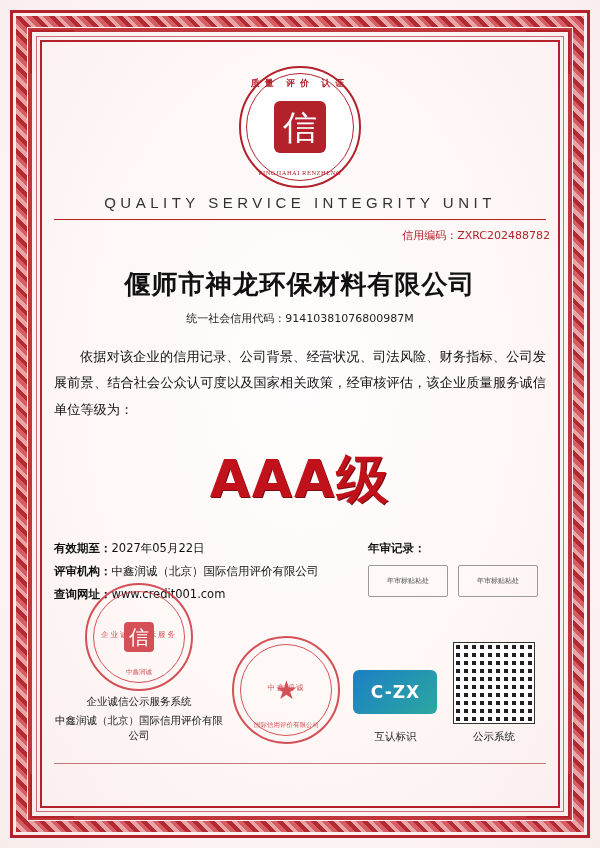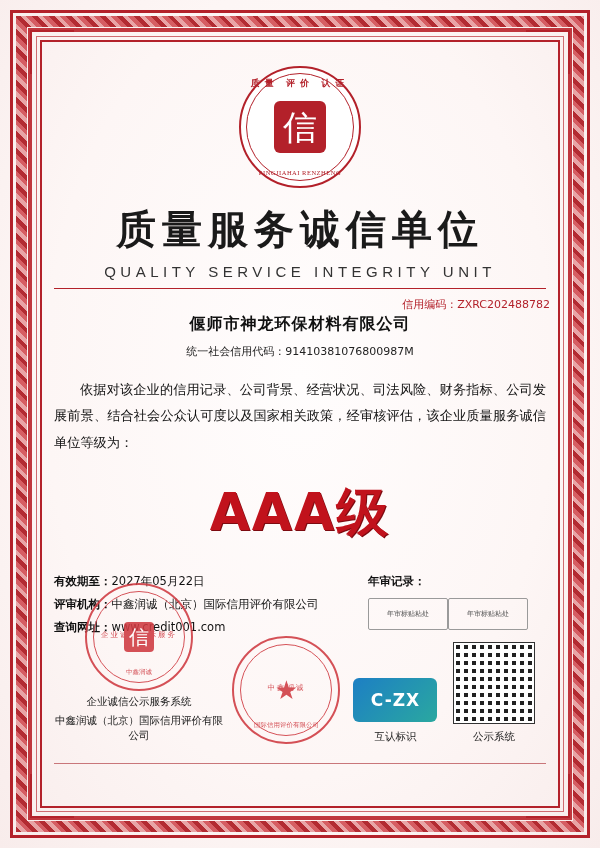--- a/index.html
+++ b/index.html
@@ -103,24 +103,24 @@
   }
   .cert-no{
     text-align:right;
     color:#b3212a;
     font-size:11px;
     margin-top:8px;
     font-family:"DejaVu Sans", sans-serif;
   }
   .company{
     text-align:center;
-    font-size:16px;
+    font-size:26px;
     font-weight:bold;
     color:#111;
-    margin-top:2px;
+    margin-top:24px;
     letter-spacing:1px;
     font-family:"DejaVu Sans", sans-serif;
   }
   .uscc{
     text-align:center;
     font-size:11px;
     color:#222;
     margin-top:9px;
     font-family:"DejaVu Sans", sans-serif;
   }
@@ -153,21 +153,21 @@
   .drow{
     font-size:11.5px;color:#111;margin-bottom:8px;
     font-family:"DejaVu Sans", sans-serif;
   }
   .drow .lbl{font-weight:bold;}
   .details-right{flex:1;padding-left:14px;}
   .annual-label{
     font-size:11.5px;font-weight:bold;color:#111;margin-bottom:9px;
     font-family:"DejaVu Sans", sans-serif;
   }
-  .sticker-row{display:flex;gap:0;}
+  .sticker-row{display:flex;gap:10px;}
   .sticker{
     width:78px;height:30px;border:1px solid #9a9a9a;border-radius:2px;
     font-size:7px;color:#555;display:flex;align-items:center;justify-content:center;
     font-family:"DejaVu Sans", sans-serif;
   }
 
   
   .seal-row{
     position:absolute;left:4px;right:4px;bottom:58px;
     display:flex;align-items:flex-end;justify-content:space-between;
@@ -199,21 +199,21 @@
   .seal .s-bottom{
     position:absolute;bottom:12px;left:0;right:0;text-align:center;
     font-size:6.5px;color:#cf3a41;
   }
   .seal-caption{
     font-size:10.5px;color:#1a1a1a;margin-top:3px;line-height:1.5;
     font-family:"DejaVu Sans", sans-serif;
   }
   .mark-block{width:96px;text-align:center;}
   .mark-logo{
-    width:84px;height:44px;margin:8px auto;border-radius:6px;
+    width:84px;height:44px;margin:16px auto;border-radius:6px;
     background:linear-gradient(135deg,#1d7fc4,#2aa8a0);
     color:#fff;font-size:17px;font-weight:bold;line-height:44px;
     letter-spacing:1px;font-family:"DejaVu Sans", sans-serif;
   }
   .qr-block{width:108px;text-align:center;}
   .qr{
     width:76px;height:76px;margin:0 auto;
     background:
       repeating-linear-gradient(0deg,#111 0 4px,#fff 4px 8px),
       repeating-linear-gradient(90deg,#111 0 4px,#fff 4px 8px);
@@ -252,21 +252,20 @@
   <div class="content">
 
     <div class="emblem-wrap">
       <div class="emblem">
         <div class="emblem-top-text">质量 评价 认证</div>
         <div class="emblem-core">信</div>
         <div class="emblem-bottom-text">PINGJIAHAI RENZHENG</div>
       </div>
     </div>
 
-    <div class="title-cn">质量服务诚信单位</div>
     <div class="title-en">QUALITY SERVICE INTEGRITY UNIT</div>
     <div class="rule"></div>
 
     <div class="cert-no">
       <span>信用编码：</span><span>ZXRC202488782</span>
     </div>
 
     <div class="company">偃师市神龙环保材料有限公司</div>
 
     <div class="uscc">

